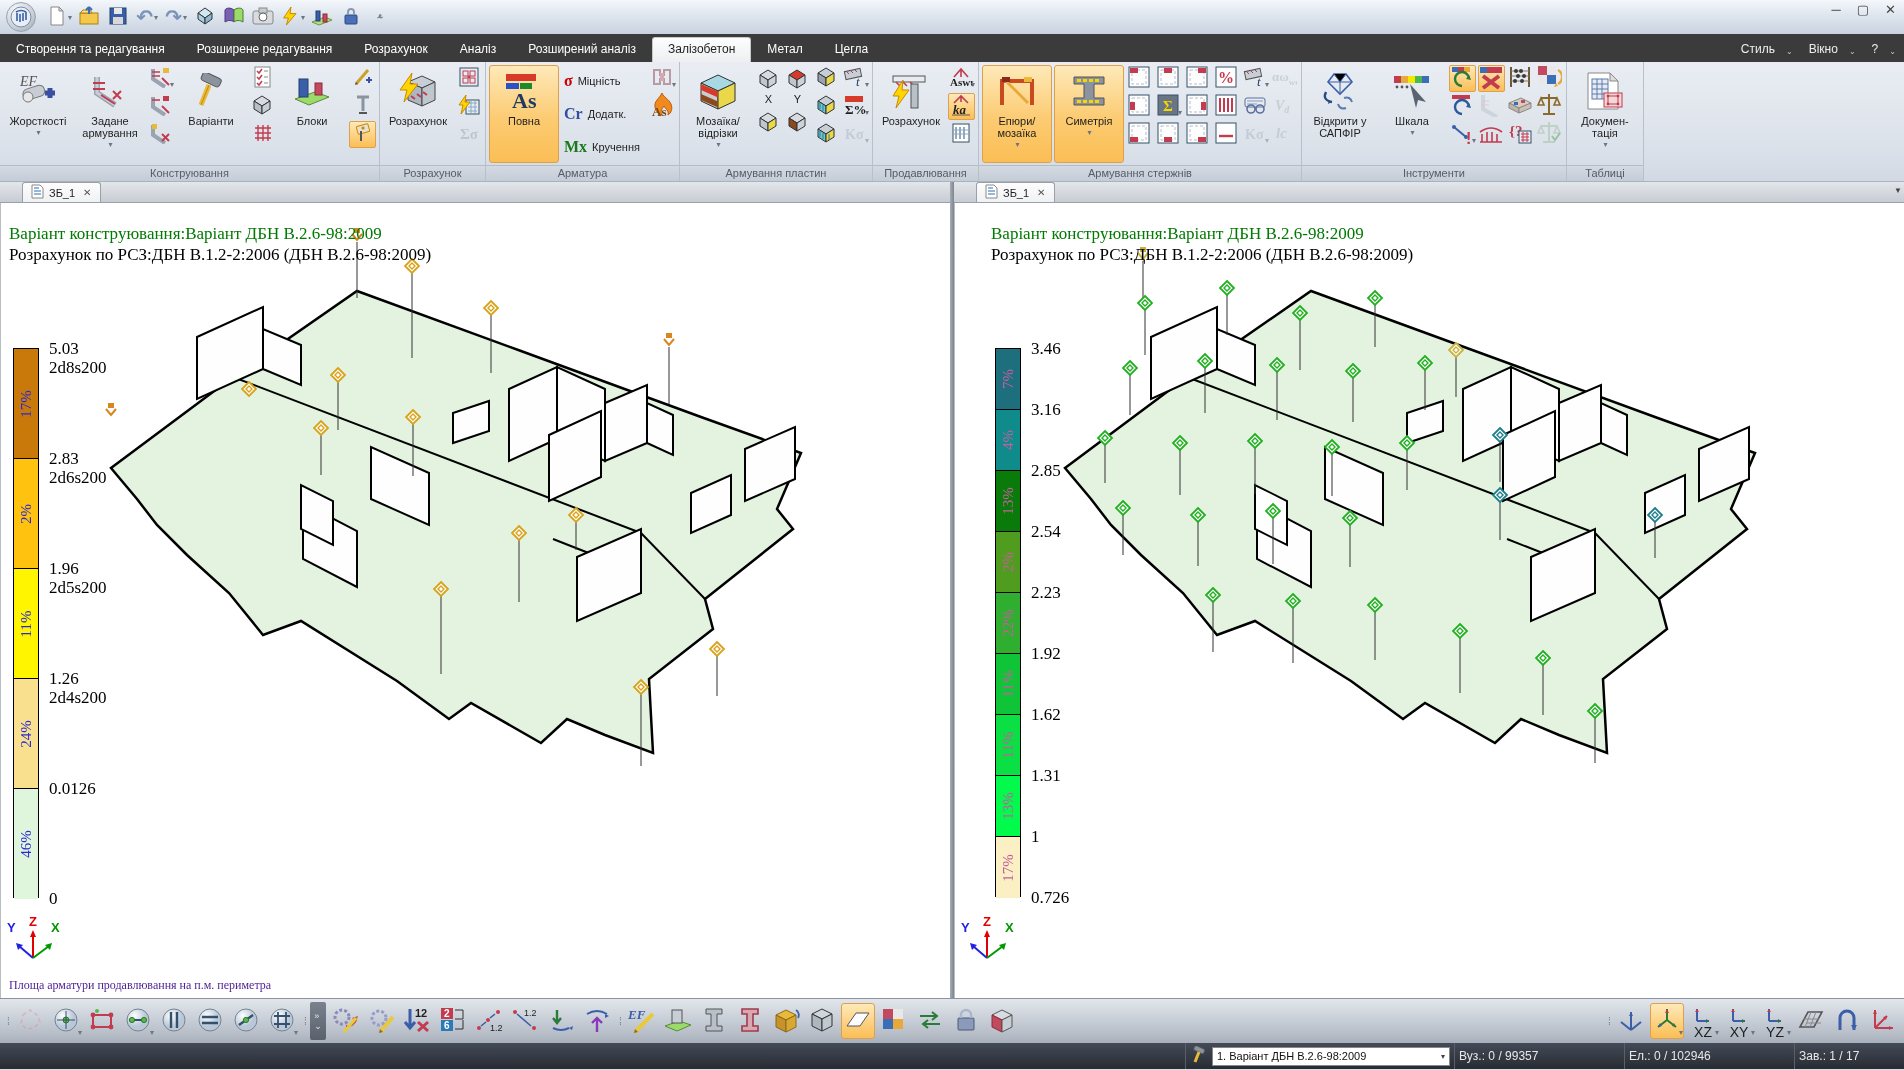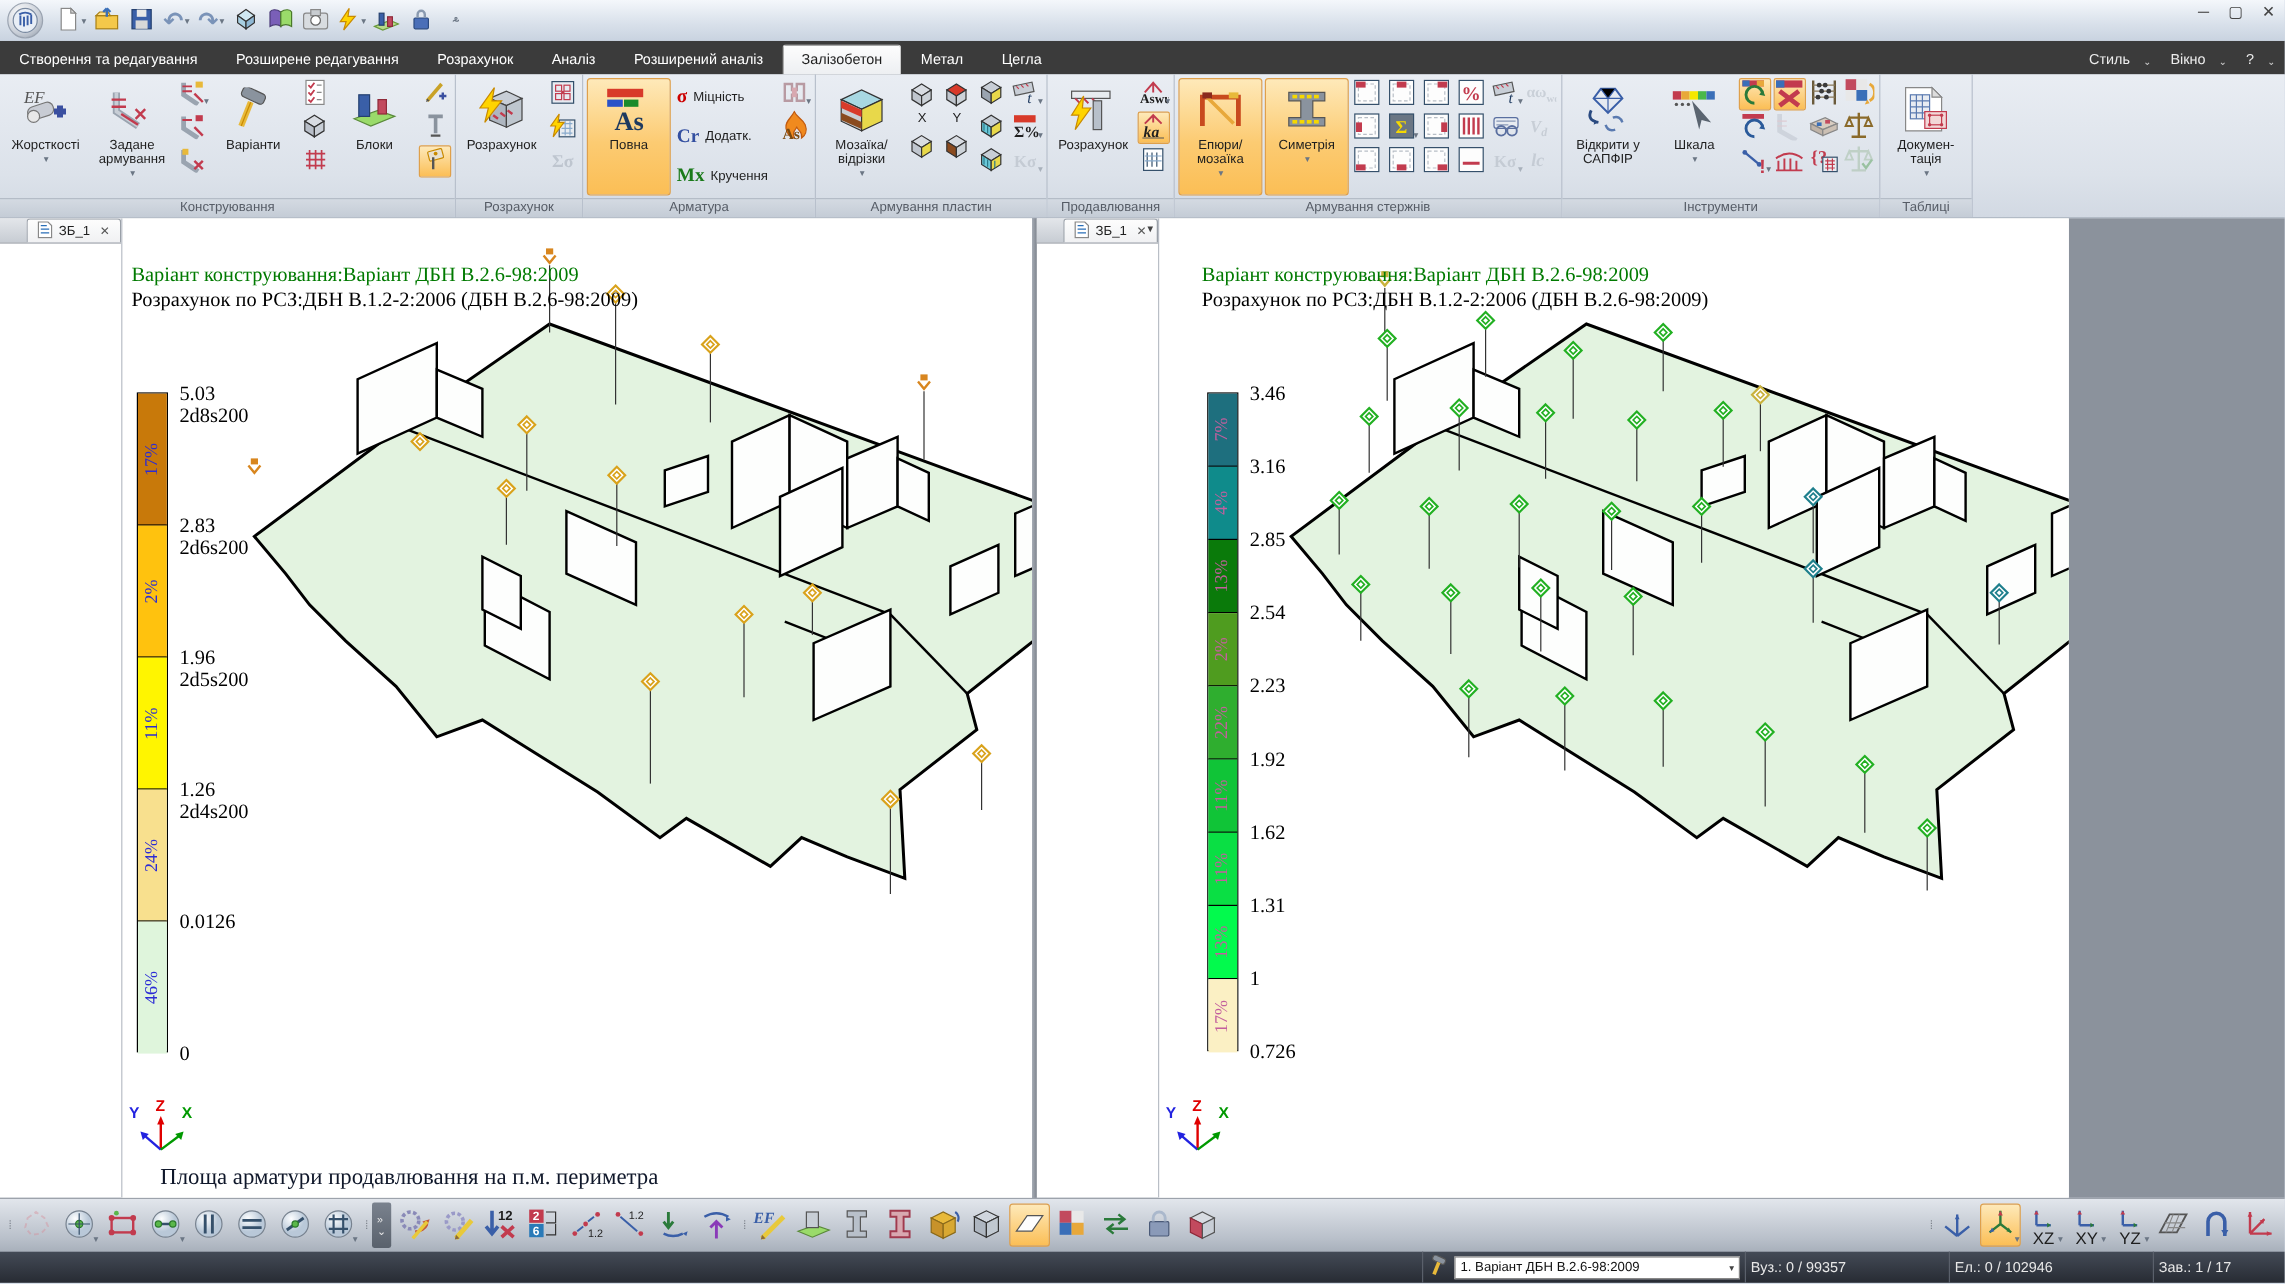--- a/index.html
+++ b/index.html
@@ -43,43 +43,43 @@
   .rsmall{width:27px;height:27px;display:flex;align-items:center;justify-content:center;
     border-radius:2px;border:1px solid transparent;position:relative;}
   .rsmall.active{background:linear-gradient(#FEE9B9,#FBBE55);border-color:#DFA04B;}
   .rsmall.disabled,.rbig.disabled{opacity:.45;}
   .rsmall .qarrow{position:absolute;right:-1px;bottom:2px;}
   .rtxt{display:flex;align-items:center;gap:5px;height:32px;font-size:11px;color:#1E1E1E;
     padding:0 6px 0 2px;border-radius:2px;border:1px solid transparent;}
   .xylab{font-size:11px;text-align:center;color:#1E1E1E;height:14px;}
   
   #workspace{height:816px;display:flex;background:#8B929C;}
-  .panel{width:860px;display:flex;flex-direction:row;background:#FFF;}
+  .panel{width:950px;display:flex;flex-direction:column;background:#FFF;}
   #splitter{width:4px;background:linear-gradient(90deg,#A7ADB6,#7E848D);}
   .doctabs{height:21px;background:linear-gradient(#E3E6EA,#C7CCD3);display:flex;
     align-items:flex-end;border-bottom:1px solid #9AA0A8;position:relative;}
   .dtab{display:flex;align-items:center;gap:5px;background:linear-gradient(#FDFDFD,#F0F1F3);
     border:1px solid #9AA0A8;border-bottom:none;border-radius:3px 3px 0 0;height:20px;
     padding:0 8px;margin-left:22px;font-size:11px;color:#1E1E1E;}
   .dtab .close{color:#555;font-size:10px;margin-left:3px;cursor:default;}
   .tab-scroll{position:absolute;right:2px;top:4px;font-size:8px;color:#444;}
   .canvas{flex:1;position:relative;background:#FFF;border-left:1px solid #B9BEC6;overflow:hidden;}
-  .hdr{position:absolute;top:36px;font-family:"Liberation Serif",serif;font-size:17px;
+  .hdr{position:absolute;top:20px;font-family:"Liberation Serif",serif;font-size:17px;
     line-height:21px;color:#000;z-index:5;}
   .hdr .l1{color:#007A00;}
   .cscale{position:absolute;z-index:5;font-family:"Liberation Serif",serif;}
   .cbar{position:absolute;left:0;top:17px;width:26px;border:1px solid #000;}
   .cband{width:100%;position:relative;border-bottom:1px solid #000;}
   .cband:last-child{border-bottom:none;}
   .cpct{position:absolute;left:50%;top:50%;transform:translate(-50%,-50%) rotate(-90deg);
     font-size:15px;white-space:nowrap;}
   .cval{position:absolute;left:36px;font-size:17px;color:#000;white-space:nowrap;}
   .clab{position:absolute;left:36px;font-size:17px;color:#000;white-space:nowrap;}
   .caption{position:absolute;left:8px;bottom:5px;font-family:"Liberation Serif",serif;
-    font-size:19px;color:#0f172a;z-index:5;margin-left:24px;}
+    font-size:12px;color:#4c1d95;z-index:5;}
   .triad{position:absolute;left:10px;bottom:34px;z-index:5;width:52px;height:46px;}
   .triad .tx{position:absolute;font-family:"Liberation Sans",sans-serif;font-weight:bold;font-size:13px;}
   .modelsvg{position:absolute;left:0;top:0;z-index:1;}
   
   #btoolbar{height:45px;background:linear-gradient(#E2E6EC,#B9C0CA 75%,#A8B0BB);
     display:flex;align-items:center;padding:0 4px;gap:2px;border-top:1px solid #8E949D;}
   .tbtn{width:34px;height:36px;display:flex;flex-direction:column;align-items:center;
     justify-content:center;border-radius:3px;border:1px solid transparent;position:relative;}
   .tbtn.pressed{background:linear-gradient(#FEE9B9,#FBBE55);border-color:#DFA04B;}
   .tbtn.disabled{opacity:.4;}

